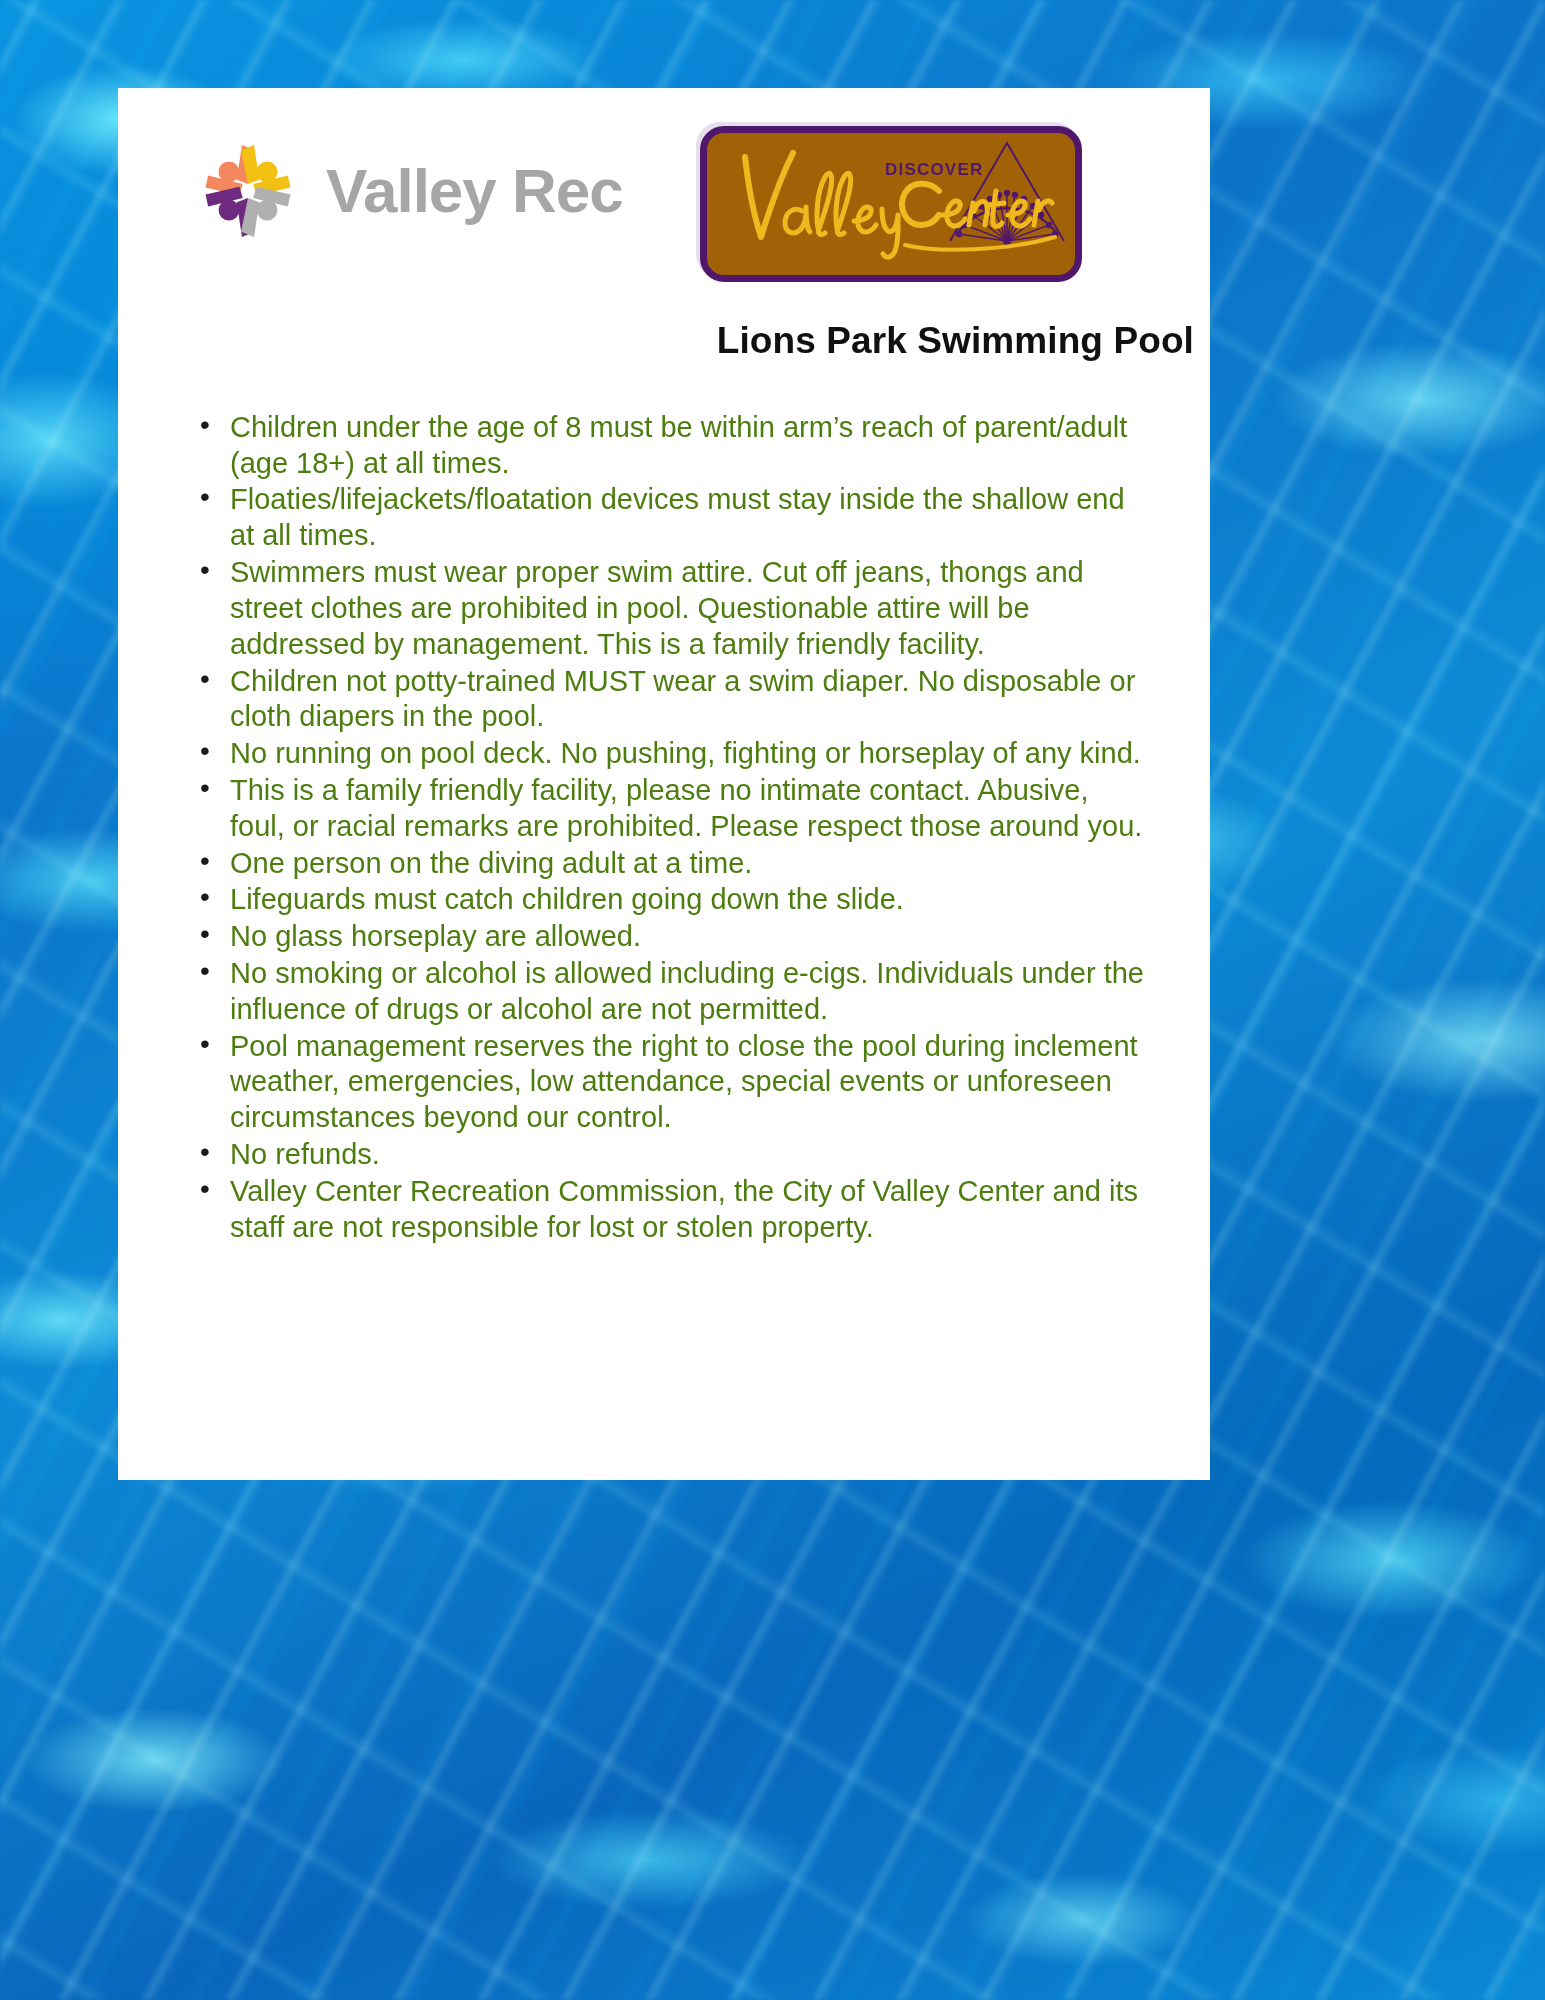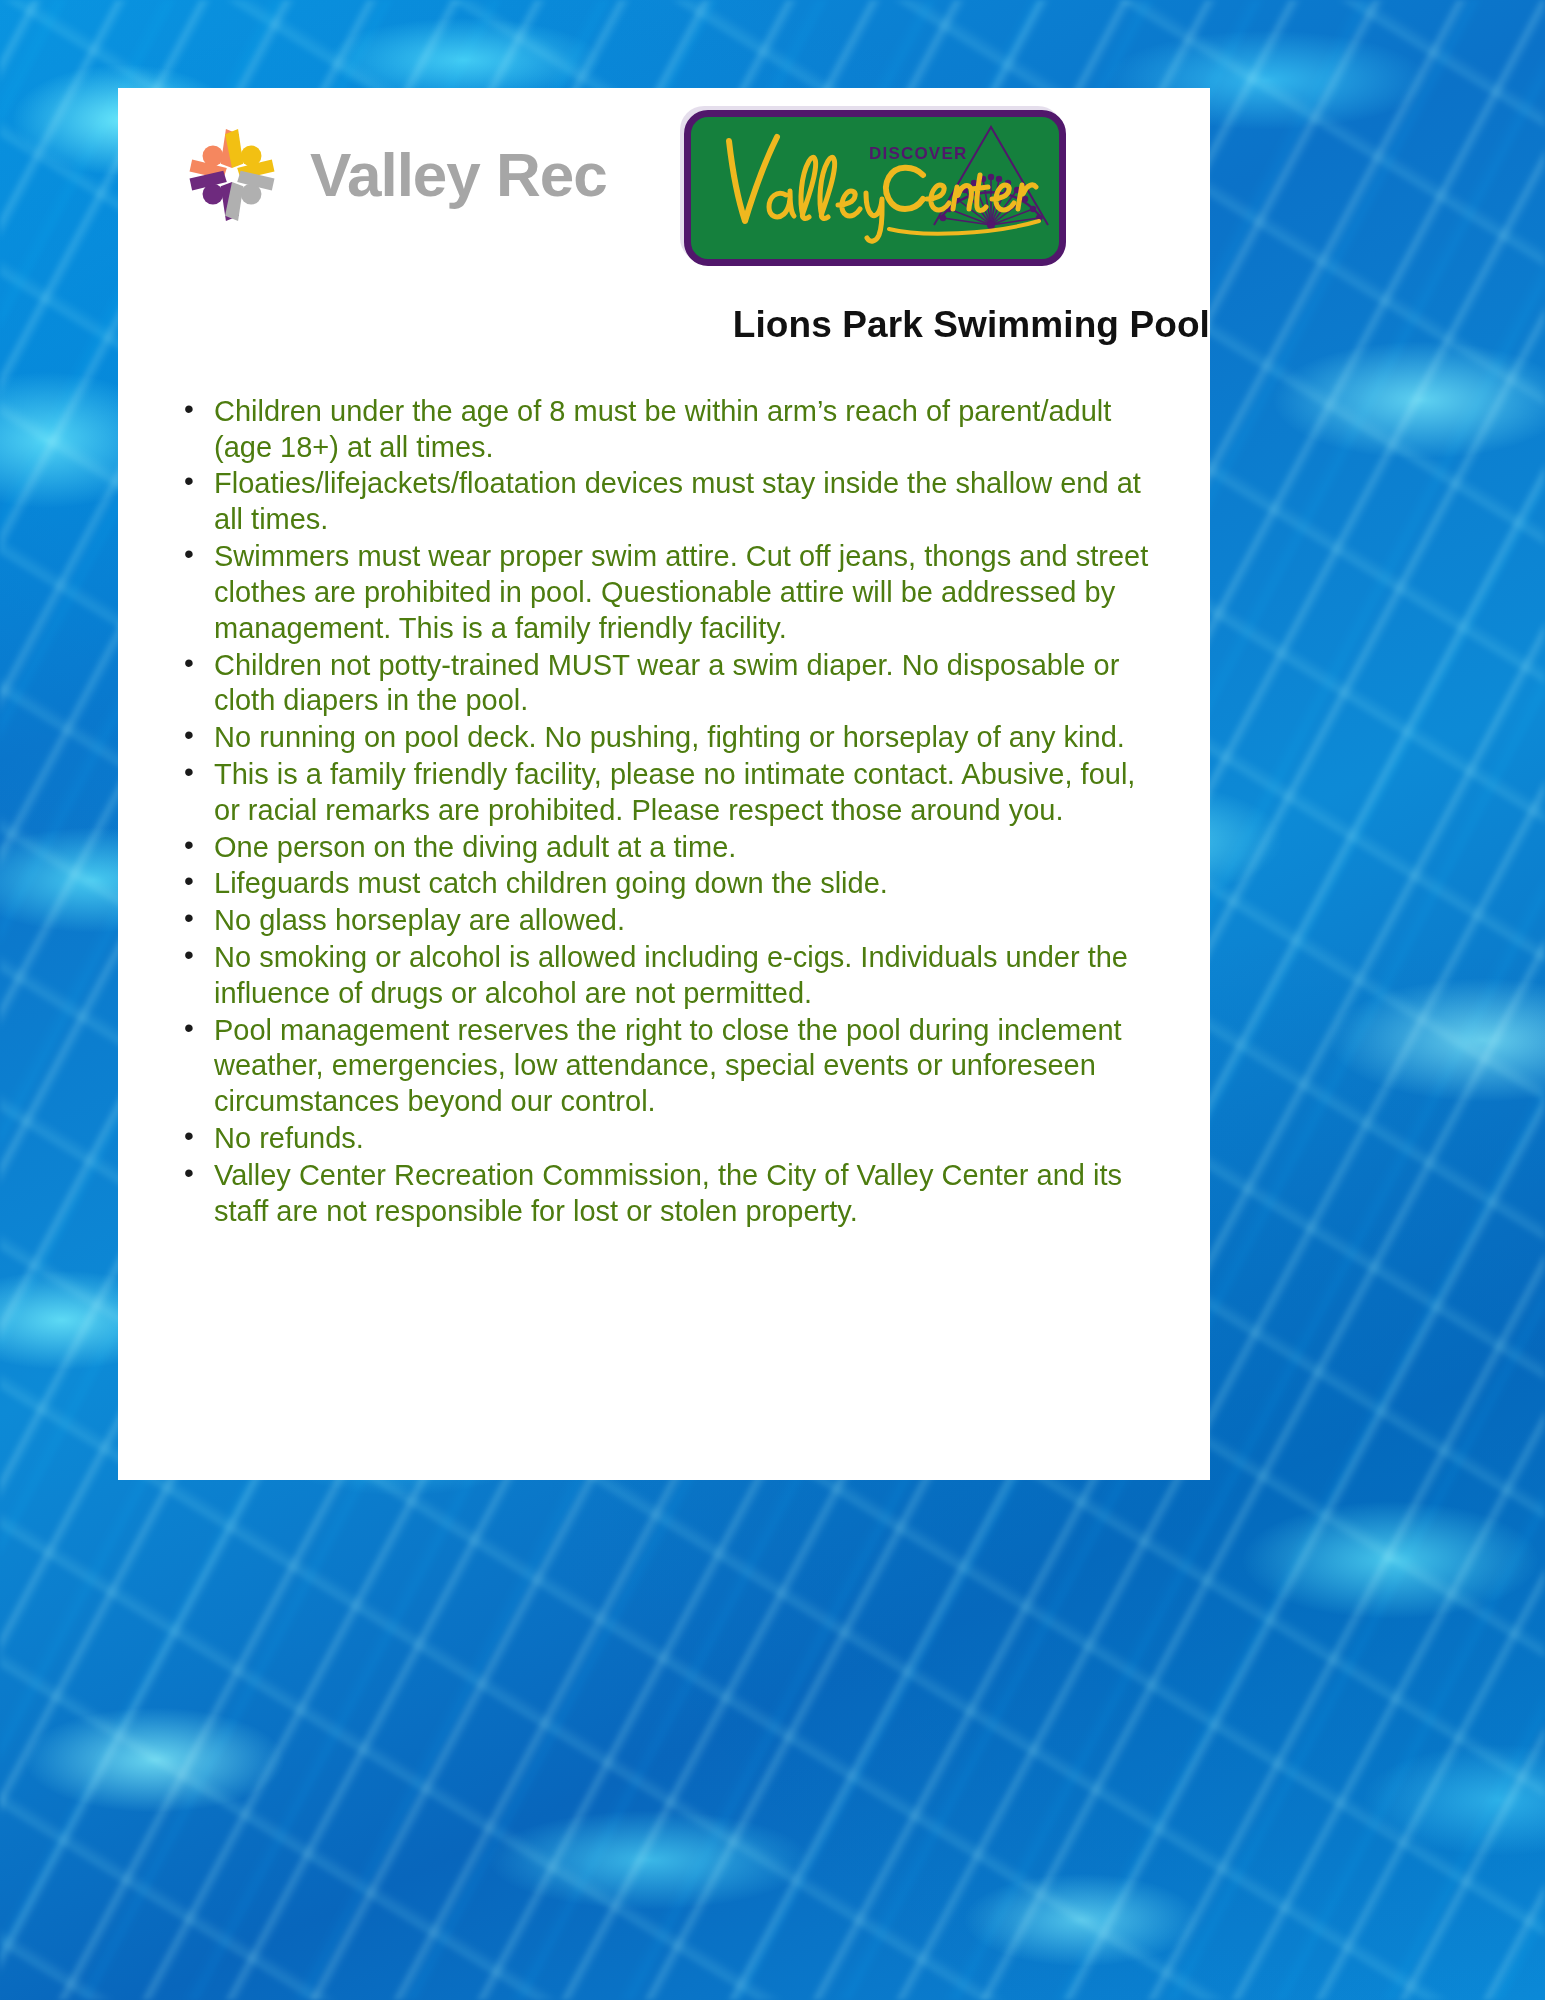--- a/index.html
+++ b/index.html
@@ -75,21 +75,21 @@
   }
 
   
   #page-sheet {
     position: absolute;
     left: 118px;
     top: 88px;
     width: 1092px;
     height: 1392px;
     background: #ffffff;
-    padding: 0;
+    padding: 16px;
     z-index: 5;
   }
 
   
   .header-row {
     position: relative;
     height: 195px;
   }
 
   .valley-rec-logo {
@@ -111,21 +111,21 @@
   }
 
   .dvc-badge {
     position: absolute;
     left: 566px;
     top: 22px;
     width: 382px;
     height: 156px;
     border: 7px solid #51176b;
     border-radius: 24px;
-    background: #15803d;
+    background: #a16207;
     box-shadow: -4px -4px 0 0 rgba(180,160,200,.35);
   }
   .dvc-inner { position: absolute; inset: 0; overflow: hidden; border-radius: 18px; }
   .dvc-svg { position:absolute; left:0; top:0; width:100%; height:100%; }
 
   
   .doc-title {
     text-align: center;
     font-size: 37px;
     font-weight: bold;

